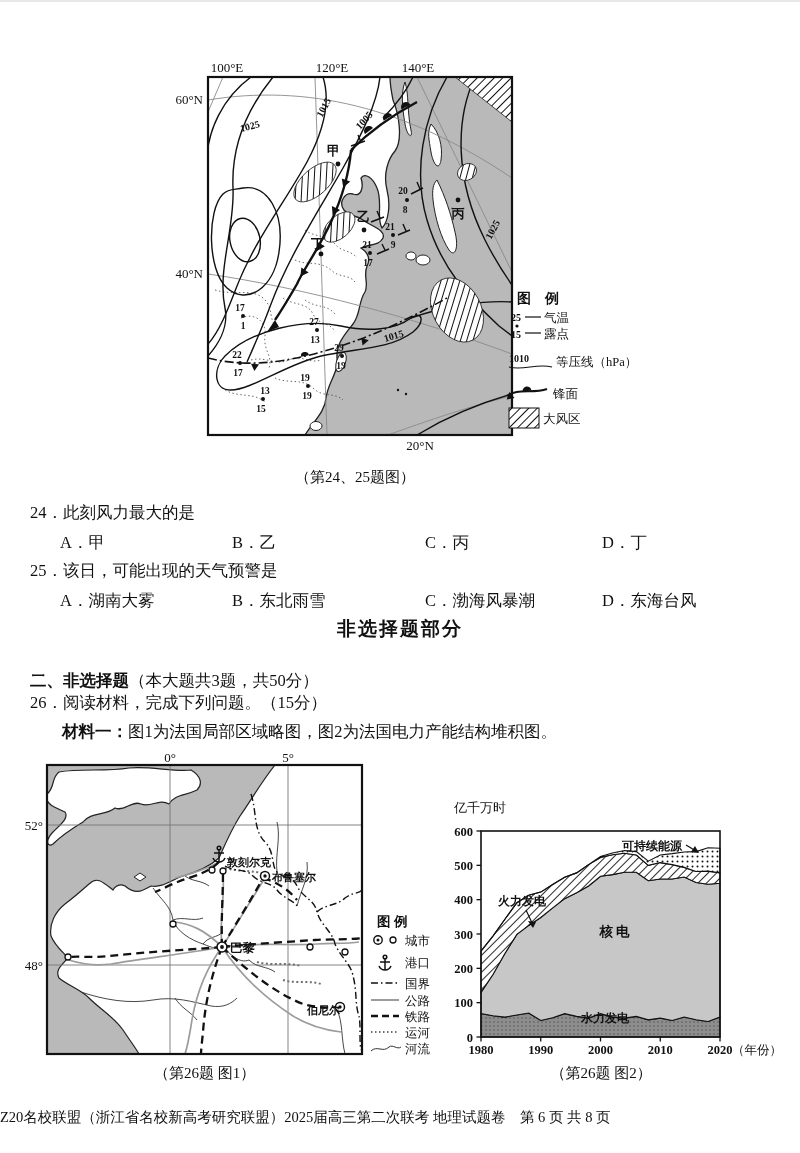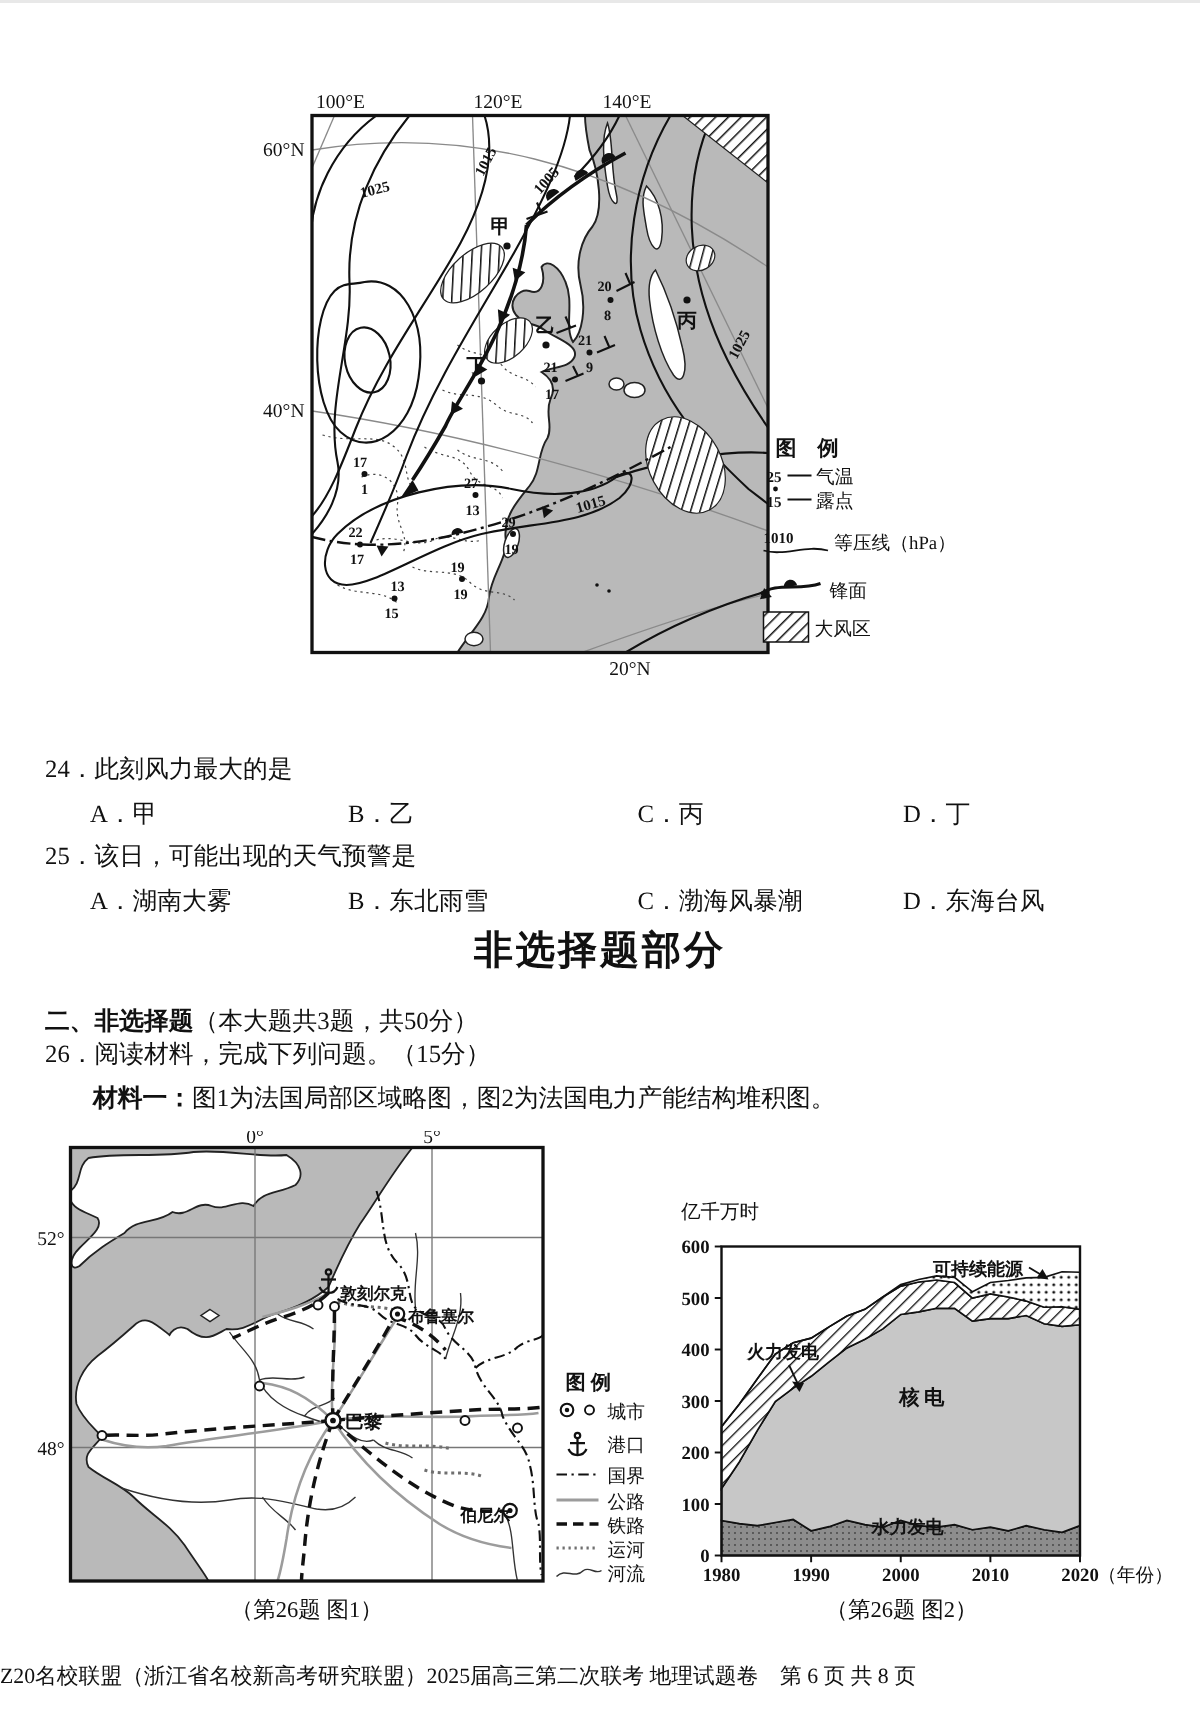--- a/index.html
+++ b/index.html
@@ -3,21 +3,21 @@
 <meta charset="utf-8">
 <style>
   html,body{margin:0;padding:0;background:#e8e8e8;}
   #page{position:relative;width:800px;height:1153px;background:#ffffff;margin:2px auto;
         font-family:"Liberation Serif","DejaVu Serif",serif;color:#111;overflow:hidden;}
   .abs{position:absolute;}
   .qline{position:absolute;left:30px;font-size:16.5px;white-space:nowrap;}
   .optrow{position:absolute;left:0;width:796px;height:24px;}
   .optrow span{position:absolute;font-size:16.5px;white-space:nowrap;}
   .opt-a{left:60px}.opt-b{left:232px}.opt-c{left:425px}.opt-d{left:602px}
-  .part-title{position:absolute;left:0;width:800px;text-align:center;font-size:26px;font-weight:bold;letter-spacing:2px;}
+  .part-title{position:absolute;left:0;width:800px;text-align:center;font-size:19px;font-weight:bold;letter-spacing:2px;}
   .caption{position:absolute;font-size:15px;text-align:center;white-space:nowrap;}
   .bold{font-weight:bold;}
   svg text{font-family:"Liberation Serif","DejaVu Serif",serif;fill:#111;}
   .maplabel{font-size:13px;}
   .ptlabel{font-size:13px;font-weight:bold;}
   .stnum{font-size:9.5px;font-weight:bold;}
   .leg{font-size:12.5px;}
   .legv{font-size:10px;font-weight:bold;}
   .citylabel{font-size:11px;font-weight:bold;}
   .isolab{font-size:10px;font-weight:bold;}
@@ -208,20 +208,21 @@
         <path d="M352,336 C362,328 378,334 392,329" stroke="#111" stroke-width="2" fill="none"></path>
         <path d="M-4.5,0 A4.5,4.5 0 0 1 4.5,0 Z" fill="#111" transform="translate(372,331) rotate(-10)"></path>
         <path d="M0,-4 L7,0 L0,4 Z" fill="#111" transform="translate(357,335) rotate(140)"></path>
       </g>
       <text x="398" y="338" class="leg">锋面</text>
       <rect x="354" y="348" width="30" height="20" fill="url(#whatch)" stroke="#111" stroke-width="1"></rect>
       <text x="388" y="363" class="leg">大风区</text>
     </g>
   </svg>
 
+  <div class="caption" style="left:0;top:466px;width:710px">（第24、25题图）</div>
 
   <div class="qline" style="top:500px">
     <span>24．</span><span>此刻风力最大的是</span>
   </div>
   <div class="optrow" style="top:530px">
     <span class="opt-a">A．甲</span>
     <span class="opt-b">B．乙</span>
     <span class="opt-c">C．丙</span>
     <span class="opt-d">D．丁</span>
   </div>

